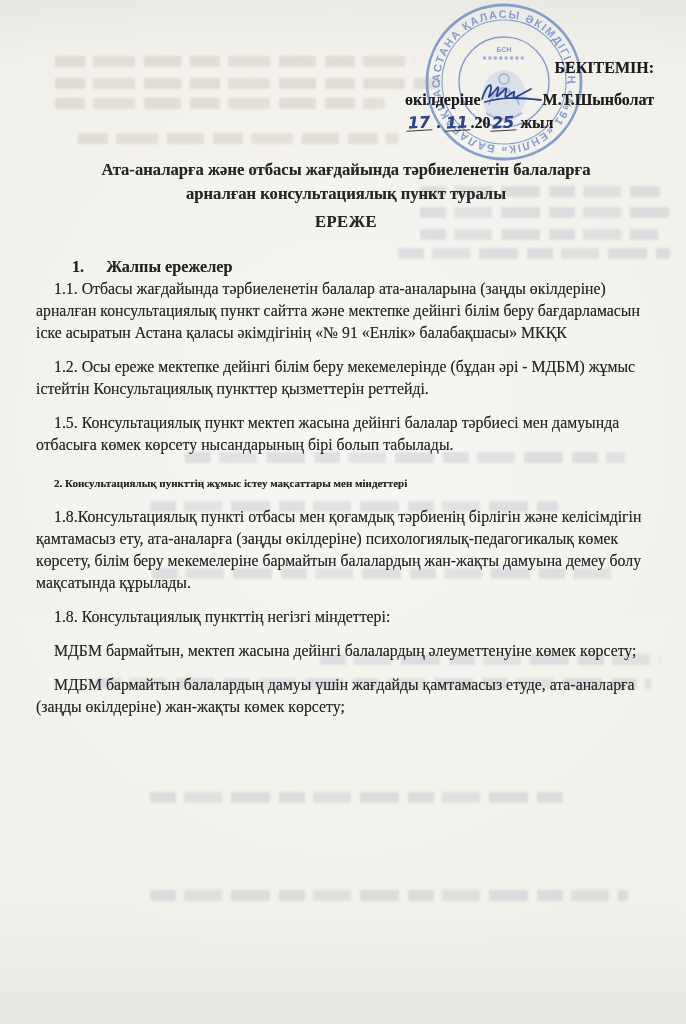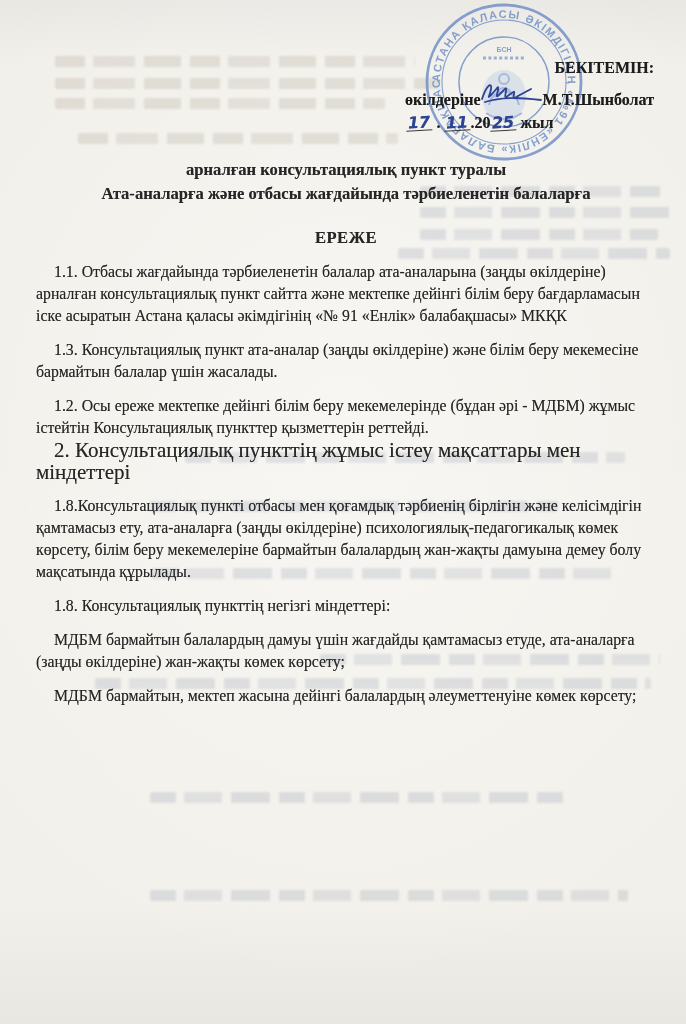--- a/index.html
+++ b/index.html
@@ -46,26 +46,26 @@
     border-bottom:1.3px solid #3a3a3a;line-height:15px;transform:rotate(-3deg);
   }
   .printed{color:#1d1d1d;}
   
   .doc{
     position:absolute;left:36px;top:158px;width:620px;z-index:3;
     font-size:15.8px;line-height:22px;
     text-shadow:0 0 .5px rgba(35,35,35,.5);
   }
   .doc-title{font-weight:bold;font-size:16.6px;line-height:24px;text-align:center;}
-  .doc-type{font-weight:bold;font-size:16.6px;text-align:center;margin-top:21px;letter-spacing:.5px;}
+  .doc-type{font-weight:bold;font-size:16.6px;text-align:center;margin-top:5px;letter-spacing:.5px;}
   .sec-head{font-weight:bold;font-size:16.2px;margin-top:23px;text-indent:18px;}
   .sec-head .num{display:inline-block;margin-right:22px;}
-  .sec-head2{font-weight:normal;font-size:21px;margin-top:0;text-indent:18px;}
+  .sec-head2{font-weight:bold;font-size:11px;margin-top:16px;text-indent:18px;}
   .doc p{margin:12px 0 0 0;text-indent:18px;}
-  .doc p.first{margin-top:12px;}
+  .doc p.first{margin-top:0;}
 </style>
 </head>
 <body>
 
 <div class="page">
 
   <div class="ghost warm" style="left:55px;top:56px;width:360px;"></div>
   <div class="ghost warm" style="left:55px;top:78px;width:385px;"></div>
   <div class="ghost warm" style="left:55px;top:98px;width:330px;"></div>
   <div class="ghost warm" style="left:78px;top:133px;width:320px;"></div>
@@ -112,29 +112,32 @@
     <div class="date-row">
       <span class="hw">17</span>
       <span class="printed">.</span>
       <span class="hw">11</span><span class="printed">.20</span><span class="hw">25</span>
       <span class="printed">жыл</span>
     </div>
   </div>
 
   <div class="doc">
     <div class="doc-title">
+      <div>Ата-аналарға және отбасы жағдайында тәрбиеленетін балаларға</div>
       <div>арналған консультациялық пункт туралы</div>
-      <div>Ата-аналарға және отбасы жағдайында тәрбиеленетін балаларға</div>
     </div>
     <div class="doc-type">ЕРЕЖЕ</div>
 
+    <div class="sec-head">
+      <span class="num">1.</span><span>Жалпы ережелер</span>
+    </div>
     <p class="first">1.1. Отбасы жағдайында тәрбиеленетін балалар ата-аналарына (заңды өкілдеріне) арналған консультациялық пункт сайтта және мектепке дейінгі білім беру бағдарламасын іске асыратын Астана қаласы әкімдігінің «№ 91 «Енлік» балабақшасы» МКҚК</p>
-    <p>1.3. Консультациялық пункт ата-аналар (заңды өкілдеріне) және білім беру мекемесіне бармайтын балалар үшін жасалады.</p>
     <p>1.2. Осы ереже мектепке дейінгі білім беру мекемелерінде (бұдан әрі - МДБМ) жұмыс істейтін Консультациялық пункттер қызметтерін реттейді.</p>
+    <p>1.5. Консультациялық пункт мектеп жасына дейінгі балалар тәрбиесі мен дамуында отбасыға көмек көрсету нысандарының бірі болып табылады.</p>
 
     <div class="sec-head2">2. Консультациялық пункттің жұмыс істеу мақсаттары мен міндеттері</div>
     <p>1.8.Консультациялық пункті отбасы мен қоғамдық тәрбиенің бірлігін және келісімдігін қамтамасыз ету, ата-аналарға (заңды өкілдеріне) психологиялық-педагогикалық көмек көрсету, білім беру мекемелеріне бармайтын балалардың жан-жақты дамуына демеу болу мақсатында құрылады.</p>
     <p>1.8. Консультациялық пункттің негізгі міндеттері:</p>
+    <p>МДБМ бармайтын, мектеп жасына дейінгі балалардың әлеуметтенуіне көмек көрсету;</p>
     <p>МДБМ бармайтын балалардың дамуы үшін жағдайды қамтамасыз етуде, ата-аналарға (заңды өкілдеріне) жан-жақты көмек көрсету;</p>
-    <p>МДБМ бармайтын, мектеп жасына дейінгі балалардың әлеуметтенуіне көмек көрсету;</p>
   </div>
 
 </div>
 
 </body></html>

